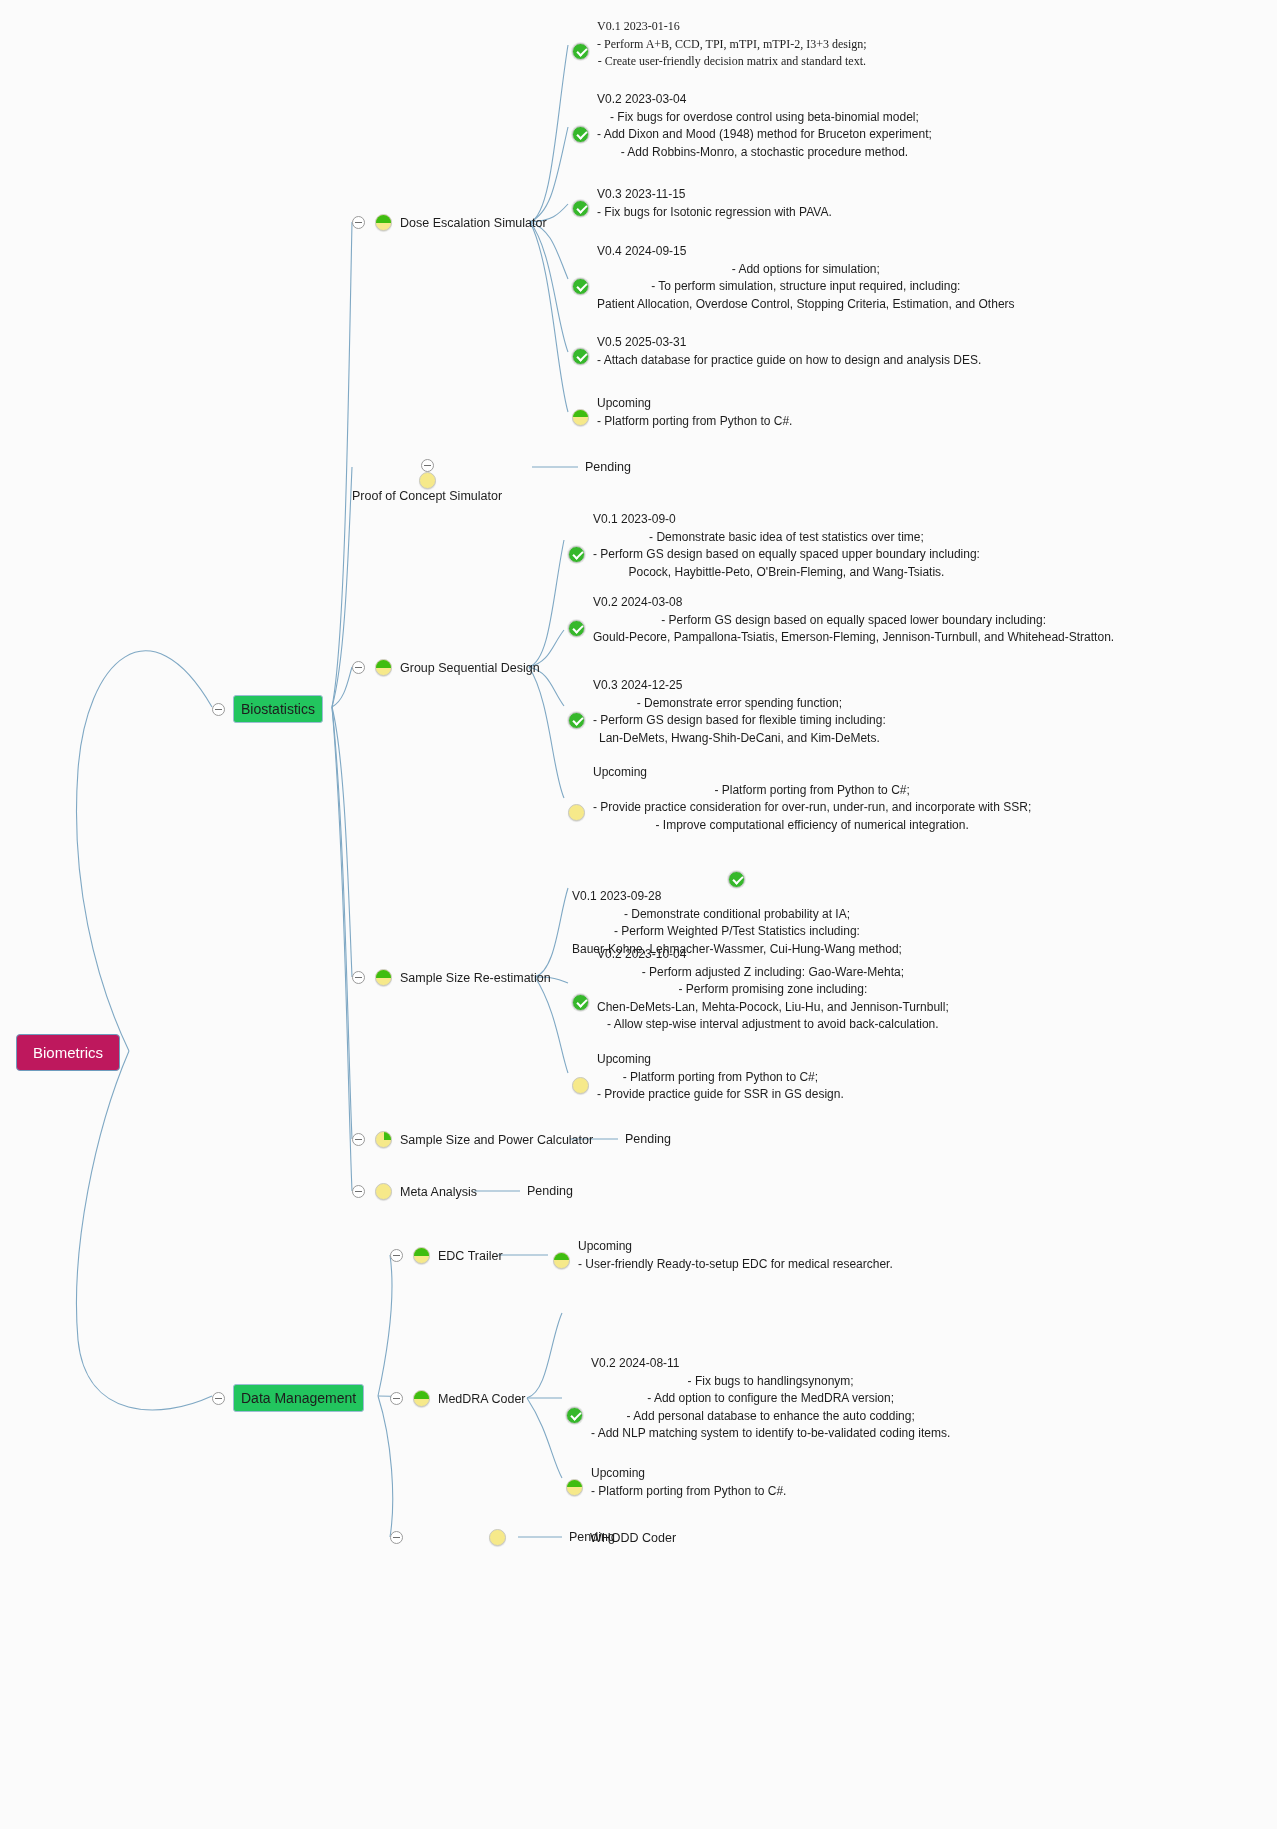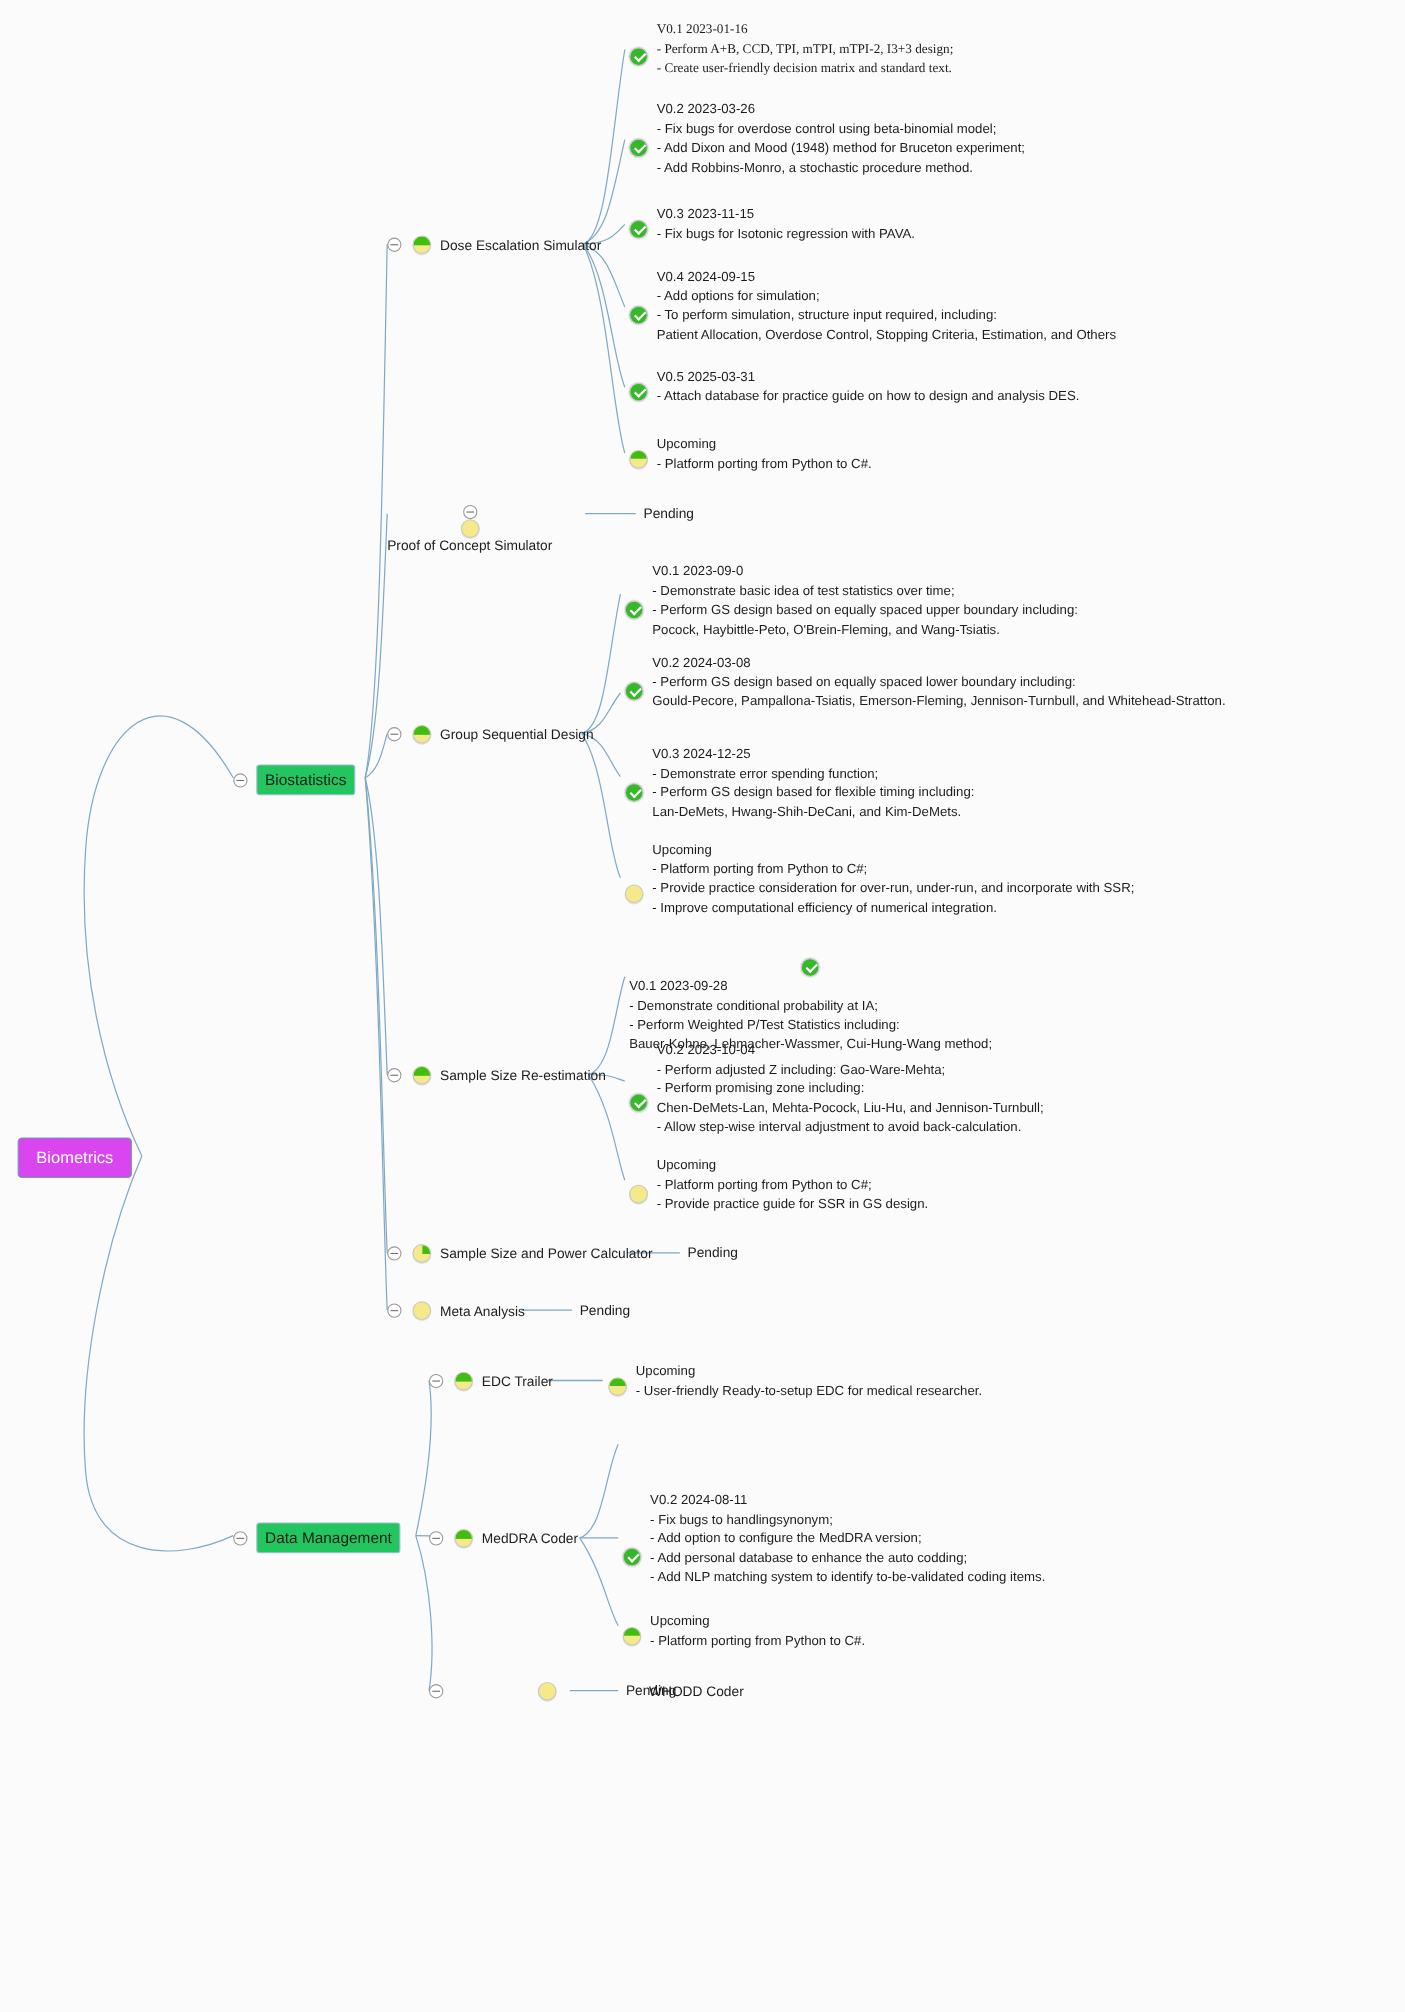--- a/index.html
+++ b/index.html
@@ -13,21 +13,21 @@
     position: relative;
     overflow: hidden;
   }
   #canvas { position: absolute; inset: 0; }
   #edges { position: absolute; left: 0; top: 0; width: 1277px; height: 1829px; pointer-events: none; }
 
   .node { position: absolute; display: flex; align-items: center; }
 
   
   .root {
-    background: #d946ef;
+    background: #be185d;
     border: 1px solid #6e9cbd;
     border-radius: 4px;
     color: #ffffff;
     font-size: 15px;
     padding: 9px 16px;
     white-space: nowrap;
   }
 
   
   .branch {
@@ -45,21 +45,21 @@
   .topic .label { line-height: 14px; }
 
   
   .leaf {
     font-size: 12px;
     line-height: 17.6px;
     color: #1d1d1d;
     white-space: nowrap;
   }
   .leaf .ttl { display: block; }
-  .leaf .ln { display: block; }
+  .leaf .ln { display: block; text-align: center; }
 
   
   .status {
     width: 17px; height: 17px;
     border-radius: 50%;
     flex: 0 0 auto;
     position: relative;
     border: 1px solid #c9c9c0;
     background: #f6e98a;
     box-shadow: 0 1px 1px rgba(0,0,0,.12);
@@ -274,21 +274,21 @@
       <span class="ttl">V0.1 2023-01-16</span>
       <span class="ln">- Perform A+B, CCD, TPI, mTPI, mTPI-2, I3+3 design;</span>
       <span class="ln">- Create user-friendly decision matrix and standard text.</span>
     </div>
   </div>
 
   <div class="node" style="left:572px; top:91px;">
     <div class="status done" style="margin-top:16px;"></div>
     <div class="gap8"></div>
     <div class="leaf">
-      <span class="ttl">V0.2 2023-03-26</span>
+      <span class="ttl">V0.2 2023-03-04</span>
       <span class="ln">- Fix bugs for overdose control using beta-binomial model;</span>
       <span class="ln">- Add Dixon and Mood (1948) method for Bruceton experiment;</span>
       <span class="ln">- Add Robbins-Monro, a stochastic procedure method.</span>
     </div>
   </div>
 
   <div class="node" style="left:572px; top:186px;">
     <div class="status done" style="margin-top:9px;"></div>
     <div class="gap8"></div>
     <div class="leaf">

